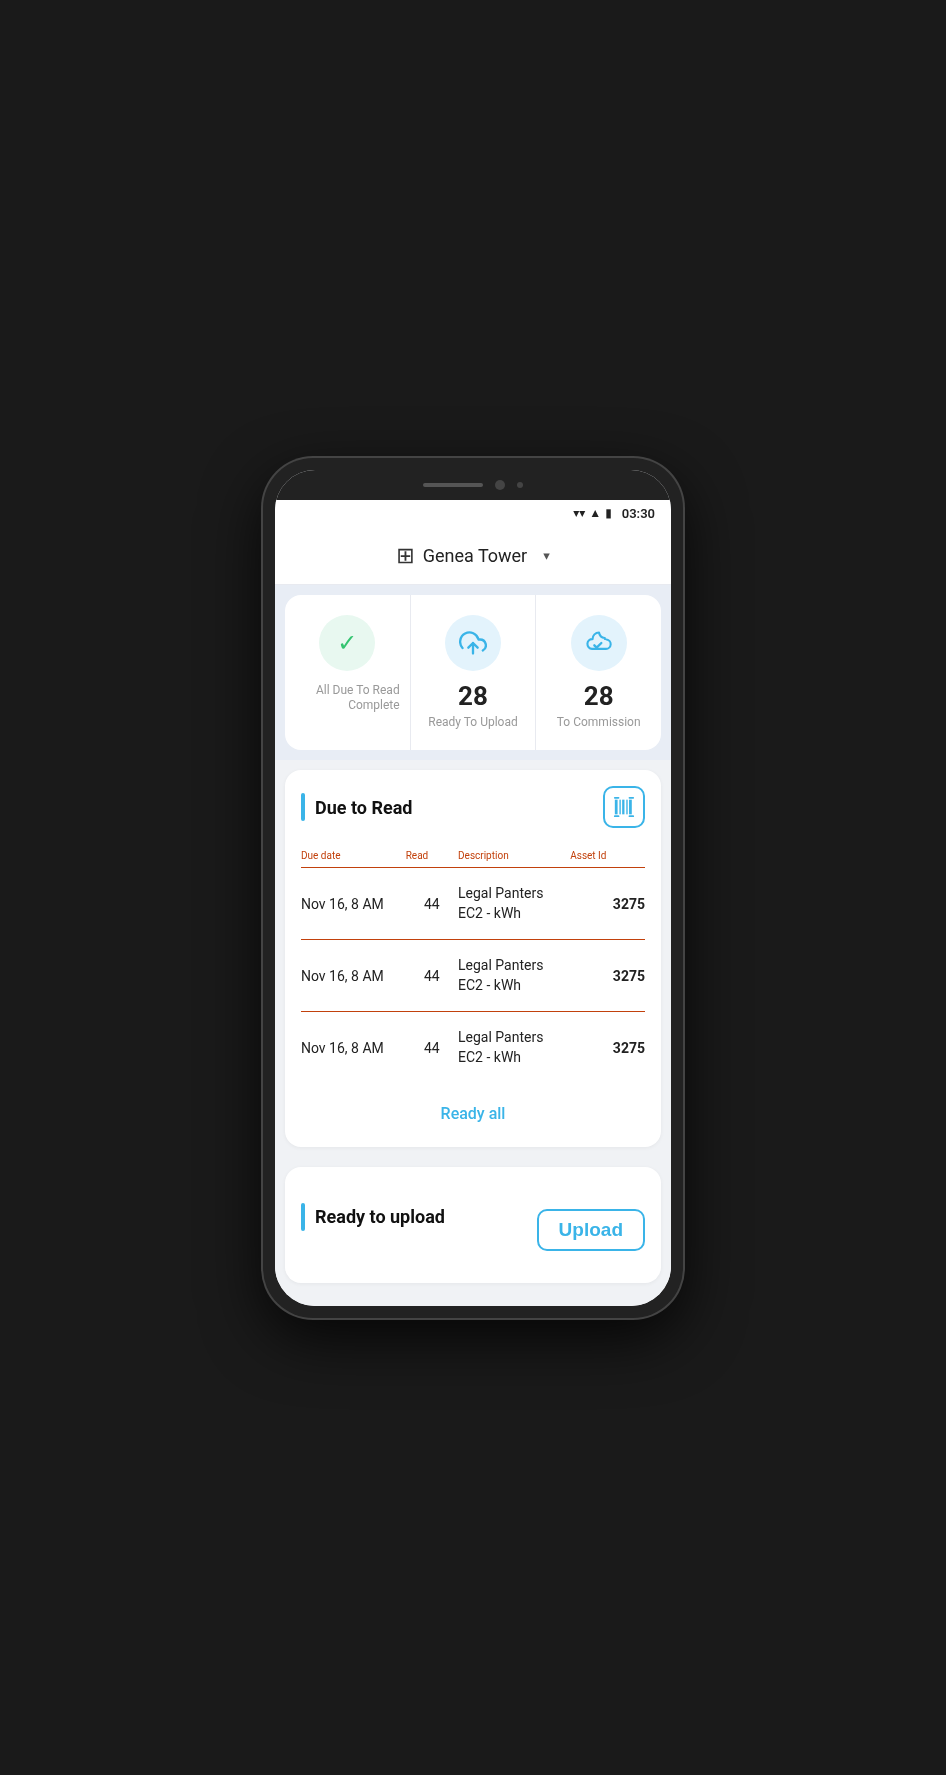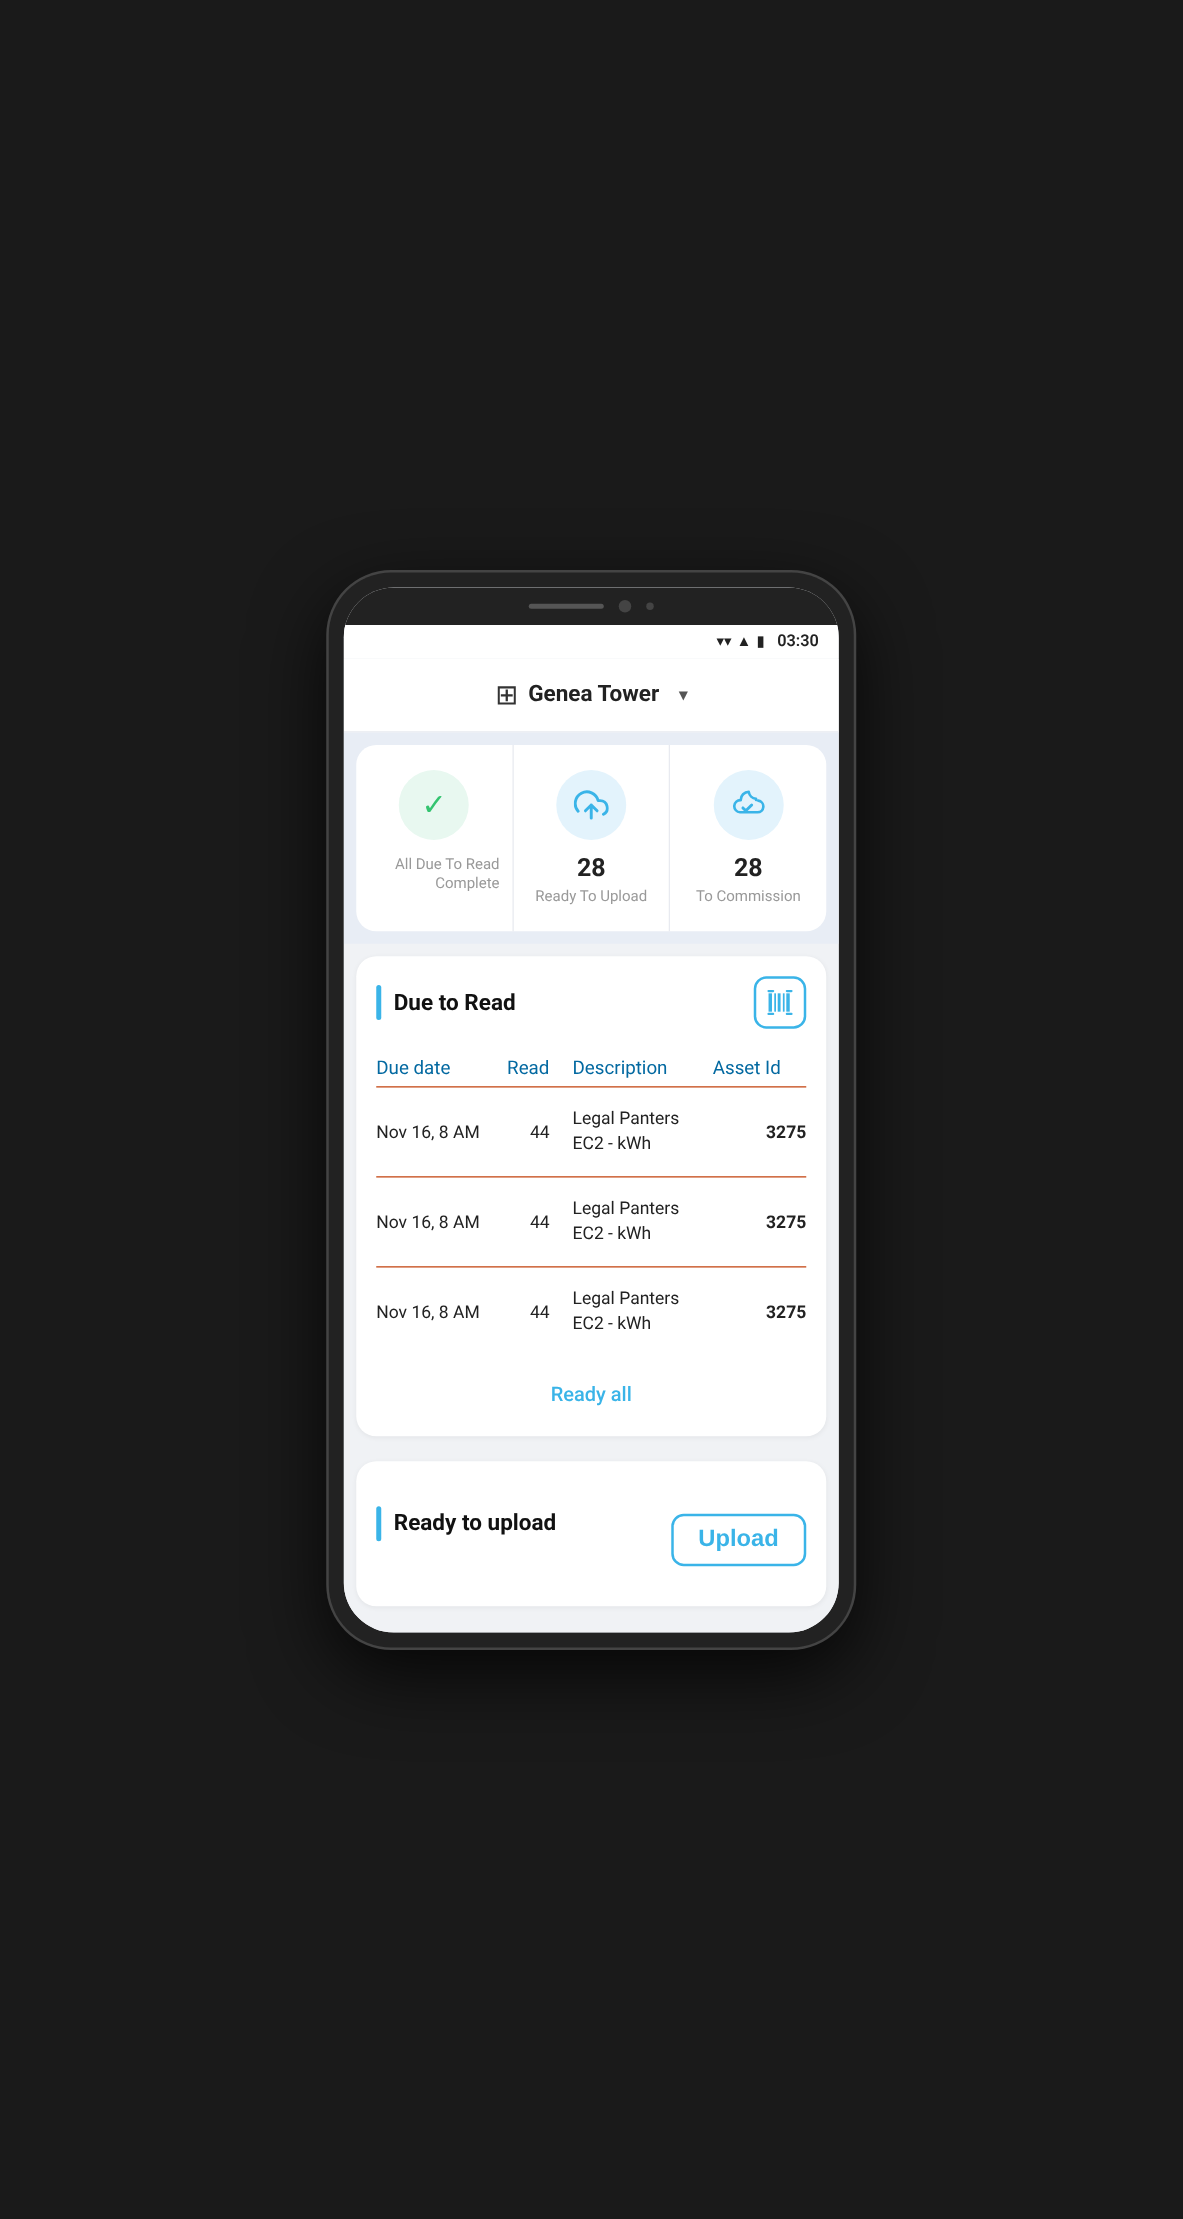--- a/index.html
+++ b/index.html
@@ -98,21 +98,21 @@
       justify-content: center;
       border-bottom: 1px solid #e8eaf0;
     }
     .header-building-icon {
       font-size: 22px;
       color: #333;
       margin-right: 8px;
     }
     .header-title {
       font-size: 18px;
-      font-weight: 700;
+      font-weight: 400;
       color: #222;
       display: flex;
       align-items: center;
       gap: 16px;
     }
     .header-chevron {
       font-size: 13px;
       color: #555;
     }
     
@@ -146,21 +146,21 @@
       justify-content: center;
       margin-bottom: 12px;
     }
     .summary-icon-circle.green {
       background: #e8f8f0;
     }
     .summary-icon-circle.blue {
       background: #e3f3fc;
     }
     .summary-count {
-      font-size: 20px;
+      font-size: 26px;
       font-weight: 700;
       color: #222;
       line-height: 1;
       margin-bottom: 6px;
     }
     .summary-label {
       font-size: 12px;
       color: #999;
       text-align: right;
       line-height: 1.3;
@@ -223,22 +223,22 @@
       margin-top: 26px;
     }
     
     .table-header {
       display: grid;
       grid-template-columns: 1.4fr 0.7fr 1.5fr 1fr;
       padding: 6px 0;
       border-bottom: none;
     }
     .table-col-header {
-      font-size: 15px;
-      color: #0369a1;
+      font-size: 10px;
+      color: #c2410c;
       font-weight: 400;
     }
     .table-row {
       display: grid;
       grid-template-columns: 1.4fr 0.7fr 1.5fr 1fr;
       padding: 16px 0;
       border-top: 1px solid #c2410c;
       align-items: center;
     }
     .table-cell {

